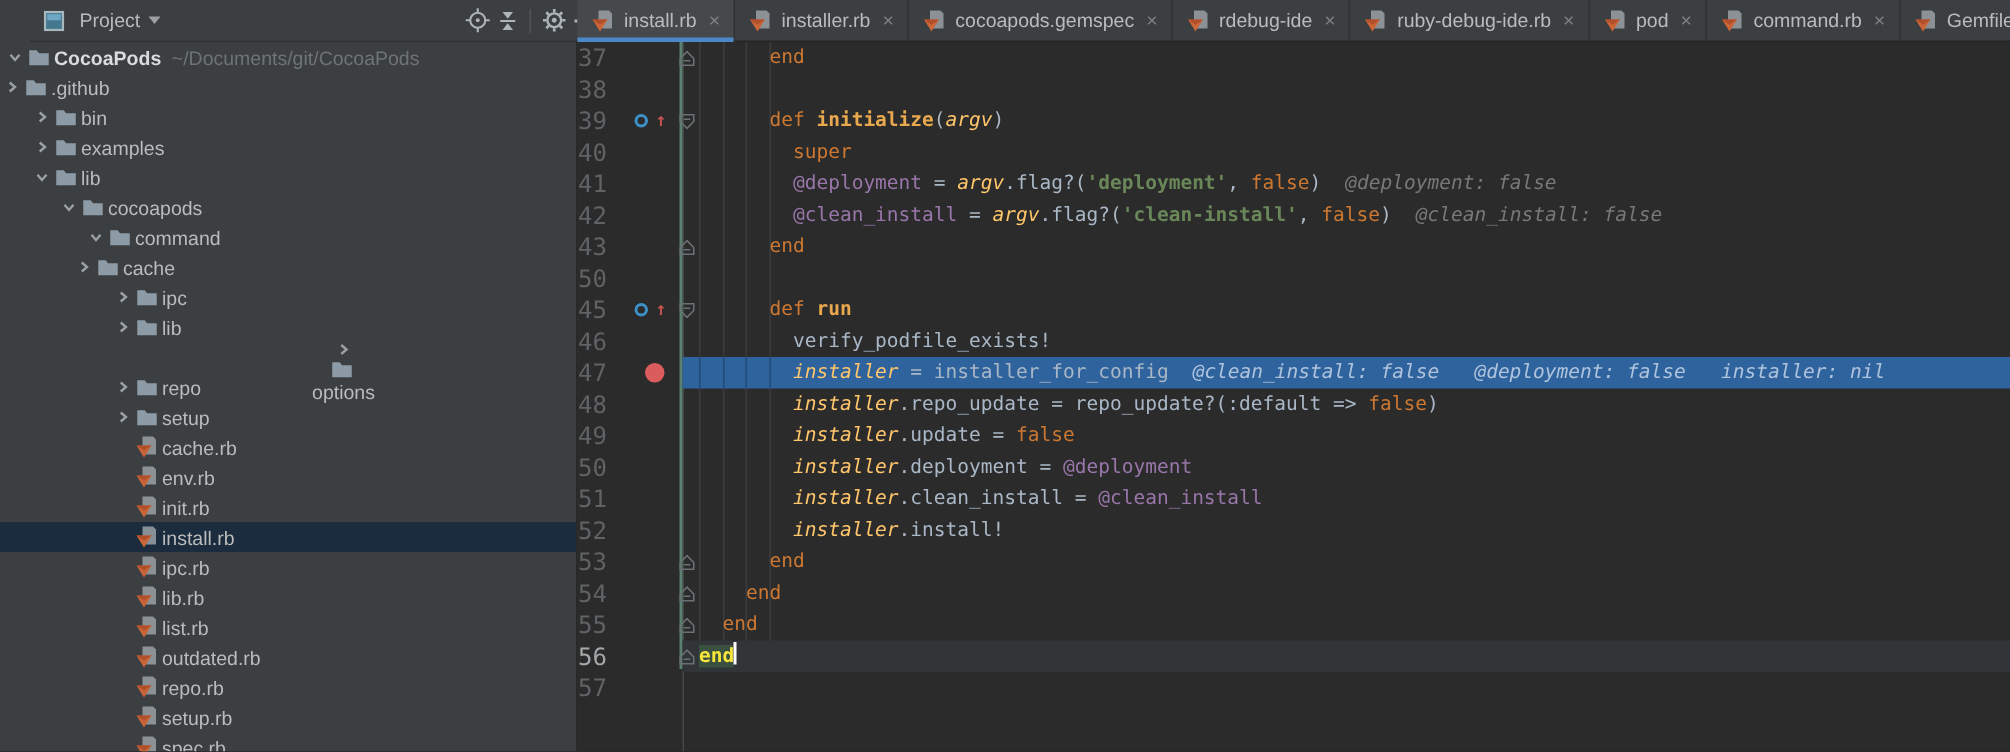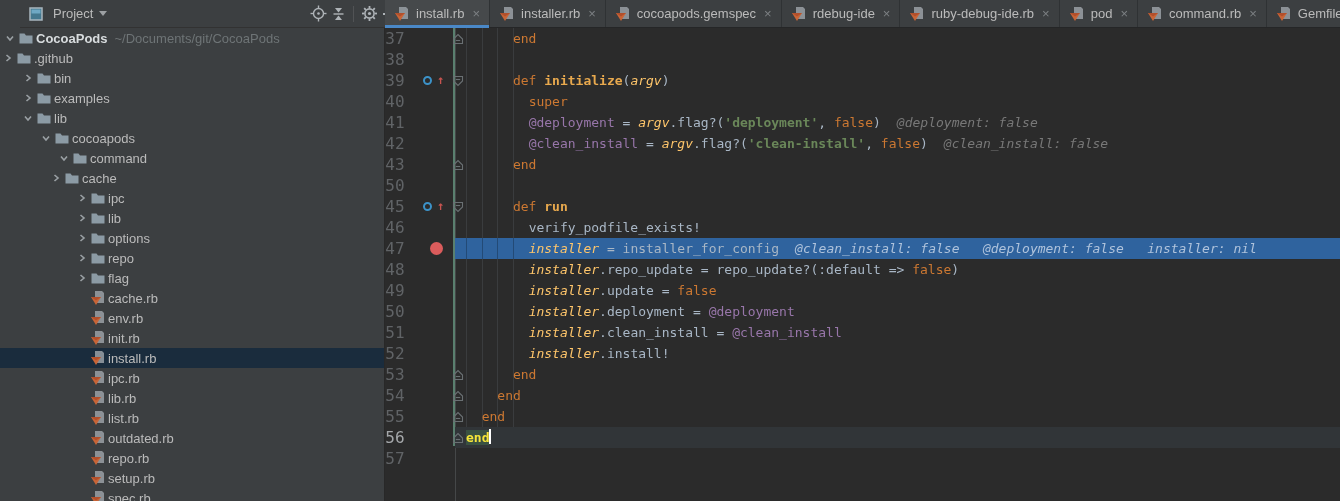--- a/index.html
+++ b/index.html
@@ -341,21 +341,21 @@
             <polyline points="3.5,2 7,5 3.5,8" fill="none" stroke="#9AA0A4" stroke-width="1.6"></polyline>
           </svg>
         </span>
         <span class="ticon">
           <svg width="16" height="16" viewBox="0 0 16 16">
             <path d="M1.5 3.5 h5 l1.5 2 h6.5 v8 h-13 z" fill="#8C9BA5"></path>
           </svg>
         </span>
         <span class="tlabel">lib</span>
       </div>
-      <div class="trow" style="padding-left: 74px;">
+      <div class="trow" style="padding-left: 74px; flex-direction: column;">
         <span class="chev">
           <svg width="10" height="10" viewBox="0 0 10 10">
             <polyline points="3.5,2 7,5 3.5,8" fill="none" stroke="#9AA0A4" stroke-width="1.6"></polyline>
           </svg>
         </span>
         <span class="ticon">
           <svg width="16" height="16" viewBox="0 0 16 16">
             <path d="M1.5 3.5 h5 l1.5 2 h6.5 v8 h-13 z" fill="#8C9BA5"></path>
           </svg>
         </span>
@@ -378,21 +378,21 @@
         <span class="chev">
           <svg width="10" height="10" viewBox="0 0 10 10">
             <polyline points="3.5,2 7,5 3.5,8" fill="none" stroke="#9AA0A4" stroke-width="1.6"></polyline>
           </svg>
         </span>
         <span class="ticon">
           <svg width="16" height="16" viewBox="0 0 16 16">
             <path d="M1.5 3.5 h5 l1.5 2 h6.5 v8 h-13 z" fill="#8C9BA5"></path>
           </svg>
         </span>
-        <span class="tlabel">flag</span>
+        <span class="tlabel">setup</span>
       </div>
       <div class="trow" style="padding-left: 74px;">
         <span class="chev"></span>
         <span class="ticon">
           <svg width="16" height="16" viewBox="0 0 16 16">
             <path d="M5 1 h7 l2 2 v10 h-9 z" fill="#9AA0A6" opacity="0.85"></path>
             <polygon points="1,7 11,7 6,15" fill="#C96537"></polygon>
             <polygon points="1,7 11,7 6,10.5" fill="#B24F2B"></polygon>
           </svg>
         </span>

